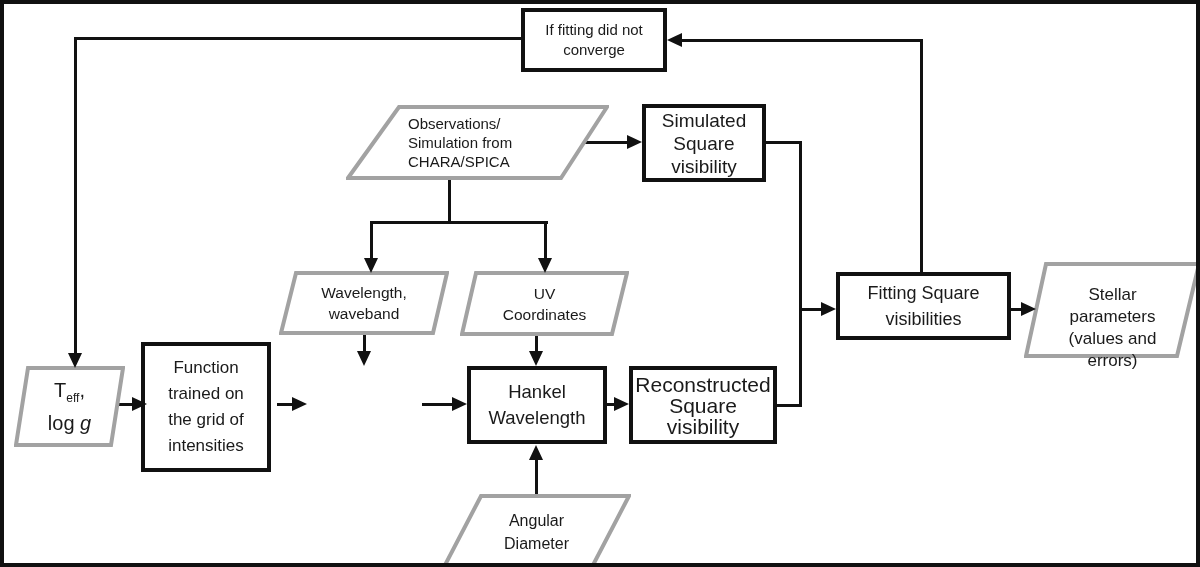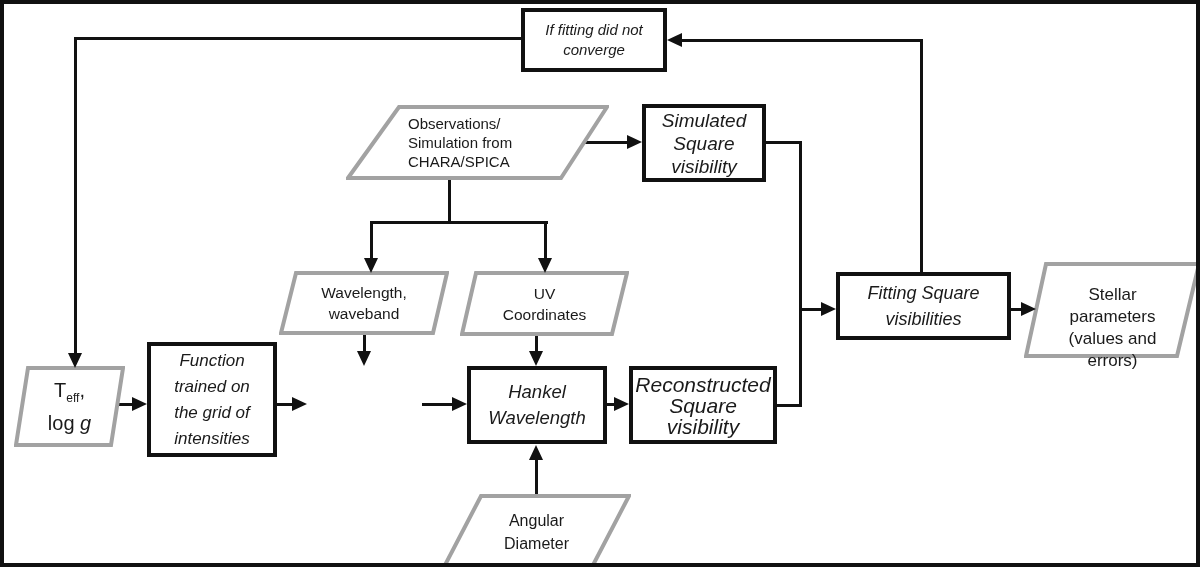--- a/index.html
+++ b/index.html
@@ -33,21 +33,21 @@
   
   .par{position:absolute;z-index:2;}
   .par svg{position:absolute;left:0;top:0;width:100%;height:100%;display:block;}
   .par polygon{fill:#ffffff;stroke:var(--io-border);stroke-width:4;}
   .lbl{
     position:absolute;left:0;top:0;right:0;bottom:0;
     display:flex;align-items:center;justify-content:center;
     text-align:center;white-space:pre-line;
     z-index:3;
   }
-  .box .lbl{position:static;white-space:pre-line;font-style:italic;}
+  .box .lbl{position:static;white-space:pre-line;}
   
   .line{position:absolute;background:var(--line);z-index:1;}
   
   .arr{position:absolute;width:0;height:0;z-index:2;}
   .arr.right{border-top:7px solid transparent;border-bottom:7px solid transparent;border-left:15px solid var(--line);}
   .arr.left {border-top:7px solid transparent;border-bottom:7px solid transparent;border-right:15px solid var(--line);}
   .arr.down {border-left:7px solid transparent;border-right:7px solid transparent;border-top:15px solid var(--line);}
   .arr.up   {border-left:7px solid transparent;border-right:7px solid transparent;border-bottom:15px solid var(--line);}
   
   .fs-if{font-size:15px;line-height:20px;}
@@ -74,21 +74,21 @@
     <div class="lbl fs-if">If fitting did not
 converge</div>
   </div>
 
   <div class="box" style="left:638px;top:100px;width:124px;height:78px">
     <div class="lbl fs-sim">Simulated
 Square
 visibility</div>
   </div>
 
-  <div class="box" style="left:143px;top:338px;width:130px;height:115px">
+  <div class="box" style="left:137px;top:338px;width:130px;height:130px">
     <div class="lbl fs-fn">Function
 trained on
 the grid of
 intensities</div>
   </div>
 
 
   <div class="box" style="left:463px;top:362px;width:140px;height:78px">
     <div class="lbl fs-hank">Hankel
 Wavelength</div>

